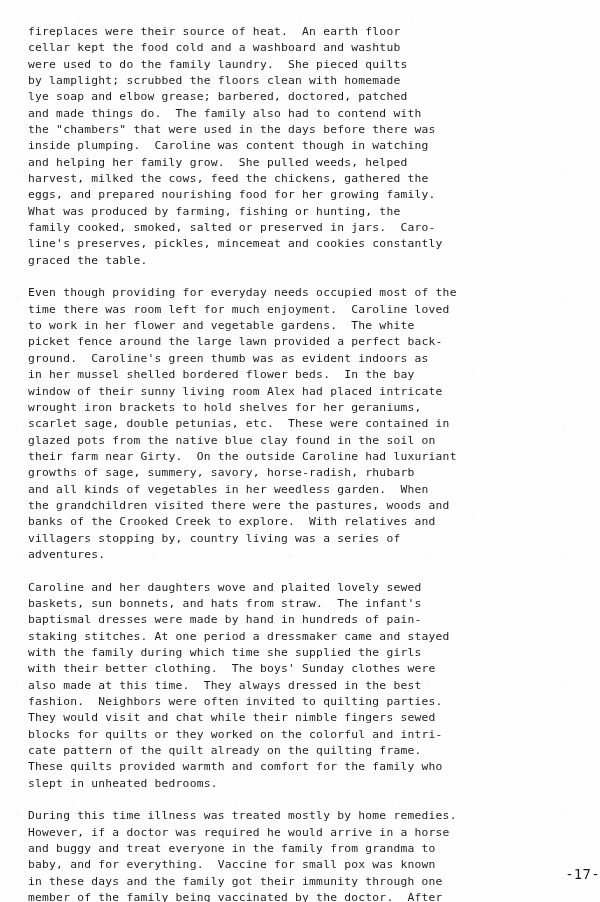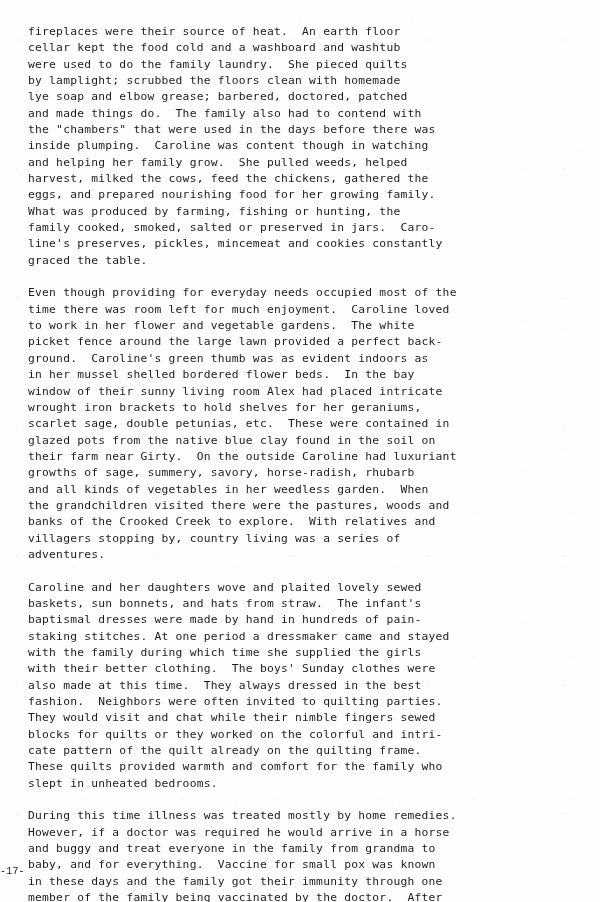--- a/index.html
+++ b/index.html
@@ -38,25 +38,24 @@
     color: #1c1c1c;
   }
   .para:last-of-type {
     margin-bottom: 0;
   }
   .page-number {
     position: absolute;
     left: 0;
     top: 866px;
     width: 600px;
-    text-align: left;
-    font-size: 10px;
+    text-align: right;
+    font-size: 14px;
     letter-spacing: 0.02em;
     color: #1c1c1c;
-    font-family: Liberation Mono, monospace;
   }
   
   .grain {
     position: absolute;
     inset: 0;
     pointer-events: none;
     opacity: 0.05;
     background-image:
       radial-gradient(circle at 12% 31%, #000 0.6px, transparent 0.7px),
       radial-gradient(circle at 71% 12%, #000 0.5px, transparent 0.6px),

